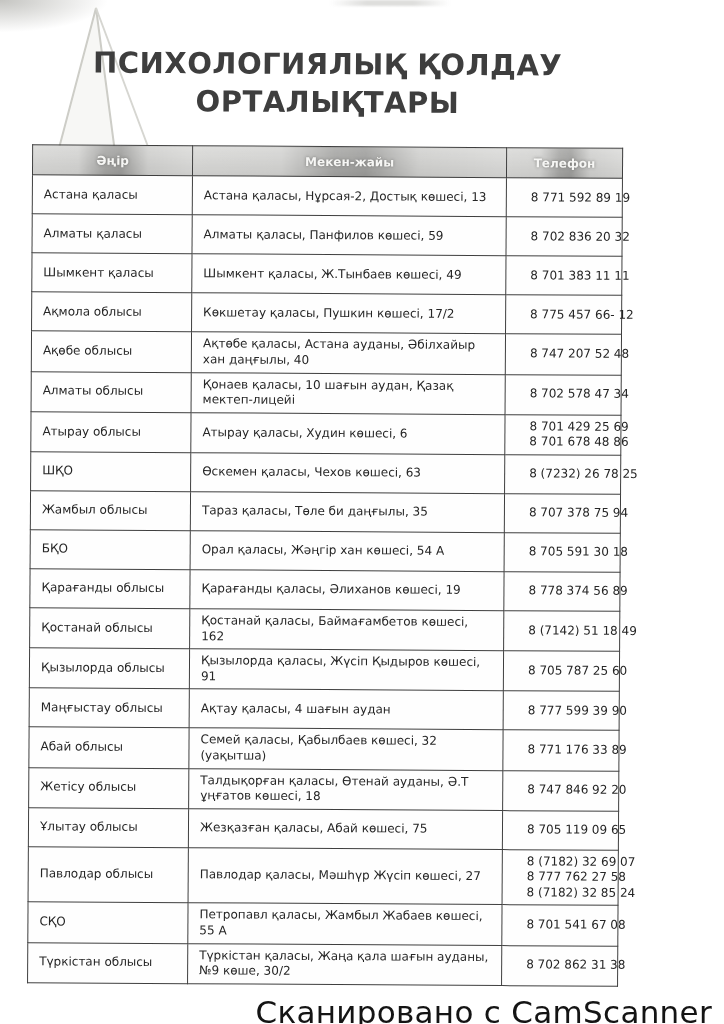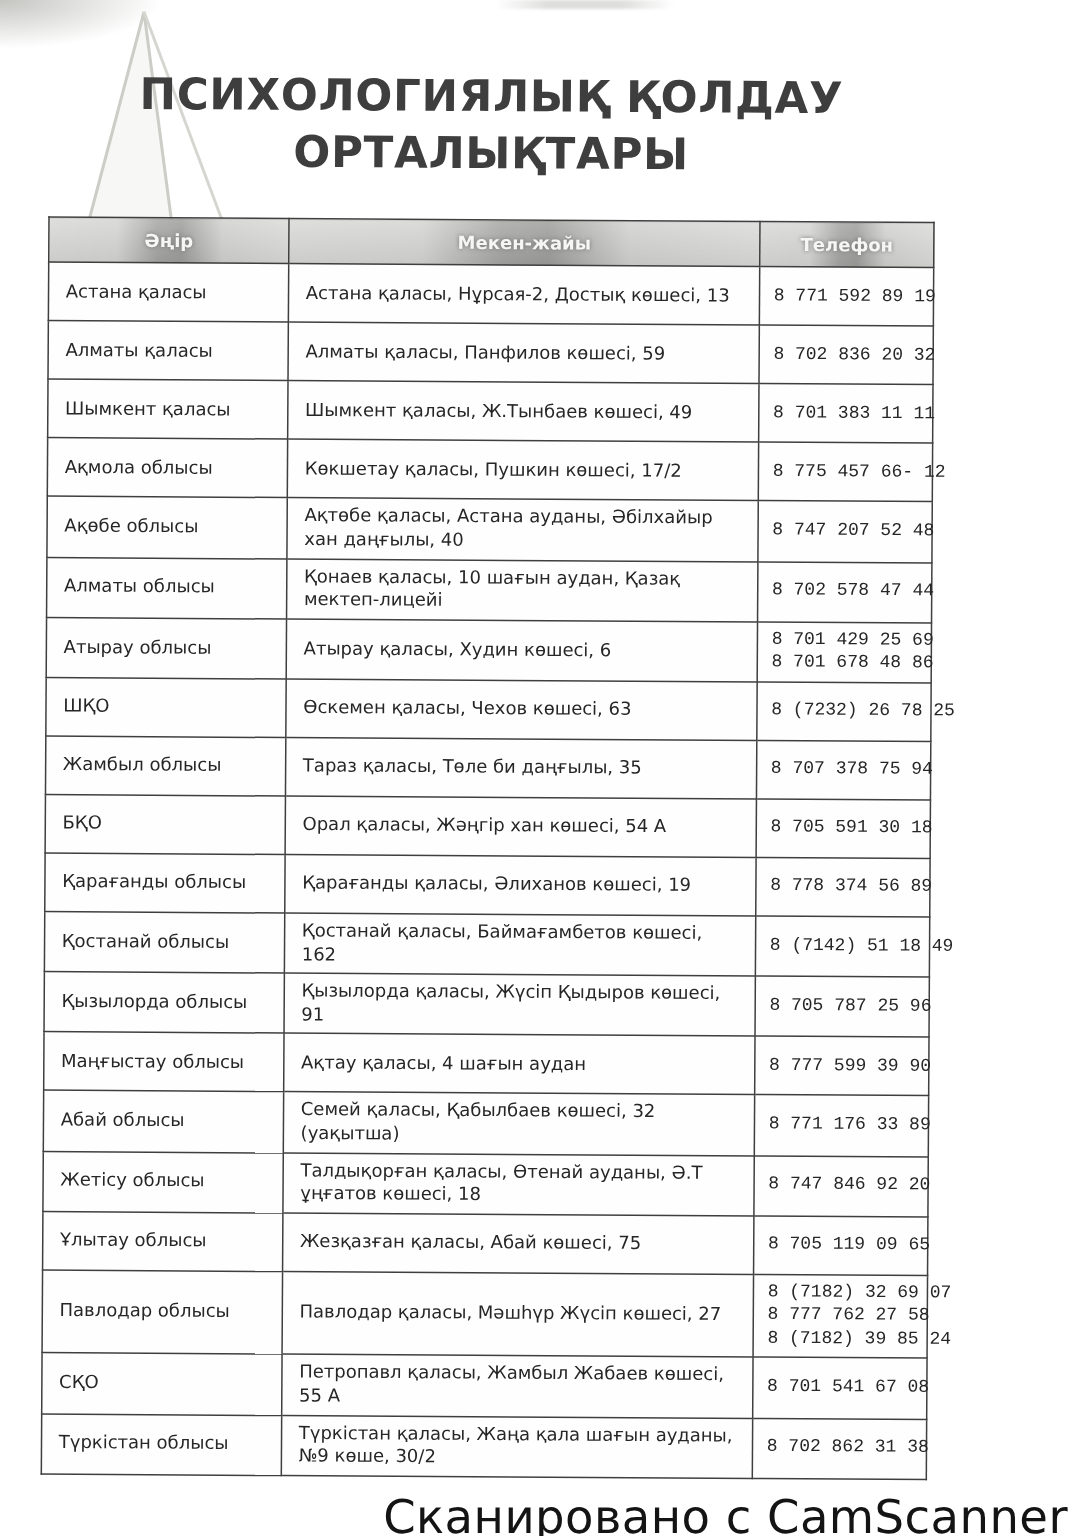--- a/index.html
+++ b/index.html
@@ -65,21 +65,21 @@
   }
   .centers td {
     font-size: 12px;
     color: #262626;
     line-height: 1.3;
     padding: 4px 9px 4px 11px;
     height: 30px;
     vertical-align: middle;
     background: #fefefe;
   }
-  .centers td.phone-cell { padding-left: 9px; padding-right: 3px; font-family: Liberation Mono, monospace; }
+  .centers td.phone-cell { padding-left: 24px; padding-right: 3px; }
   .phone-line { white-space: nowrap; }
 
   .watermark {
     position: absolute;
     right: 12px;
     top: 994px;
     font-size: 31px;
     letter-spacing: 0.3px;
     color: #141414;
     white-space: nowrap;
@@ -155,21 +155,21 @@
     <td class="address-cell">Ақтөбе қаласы, Астана ауданы, Әбілхайыр хан даңғылы, 40</td>
     <td class="phone-cell">
               <div class="phone-line">8 747 207 52 48</div>
             </td>
   </tr>
 
   <tr>
     <td class="region-cell">Алматы облысы</td>
     <td class="address-cell">Қонаев қаласы, 10 шағын аудан, Қазақ мектеп-лицейі</td>
     <td class="phone-cell">
-              <div class="phone-line">8 702 578 47 44</div>
+              <div class="phone-line">8 702 578 47 34</div>
             </td>
   </tr>
 
   <tr>
     <td class="region-cell">Атырау облысы</td>
     <td class="address-cell">Атырау қаласы, Худин көшесі, 6</td>
     <td class="phone-cell">
               <div class="phone-line">8 701 429 25 69</div>
               <div class="phone-line">8 701 678 48 86</div>
             </td>
@@ -212,21 +212,21 @@
     <td class="address-cell">Қостанай қаласы, Баймағамбетов көшесі, 162</td>
     <td class="phone-cell">
               <div class="phone-line">8 (7142) 51 18 49</div>
             </td>
   </tr>
 
   <tr>
     <td class="region-cell">Қызылорда облысы</td>
     <td class="address-cell">Қызылорда қаласы, Жүсіп Қыдыров көшесі, 91</td>
     <td class="phone-cell">
-              <div class="phone-line">8 705 787 25 96</div>
+              <div class="phone-line">8 705 787 25 60</div>
             </td>
   </tr>
 
   <tr>
     <td class="region-cell">Маңғыстау облысы</td>
     <td class="address-cell">Ақтау қаласы, 4 шағын аудан</td>
     <td class="phone-cell">
               <div class="phone-line">8 777 599 39 90</div>
             </td>
   </tr>
@@ -254,21 +254,21 @@
               <div class="phone-line">8 705 119 09 65</div>
             </td>
   </tr>
 
   <tr>
     <td class="region-cell">Павлодар облысы</td>
     <td class="address-cell">Павлодар қаласы, Мәшһүр Жүсіп көшесі, 27</td>
     <td class="phone-cell">
               <div class="phone-line">8 (7182) 32 69 07</div>
               <div class="phone-line">8 777 762 27 58</div>
-              <div class="phone-line">8 (7182) 39 85 24</div>
+              <div class="phone-line">8 (7182) 32 85 24</div>
             </td>
   </tr>
 
   <tr>
     <td class="region-cell">СҚО</td>
     <td class="address-cell">Петропавл қаласы, Жамбыл Жабаев көшесі, 55 А</td>
     <td class="phone-cell">
               <div class="phone-line">8 701 541 67 08</div>
             </td>
   </tr>

